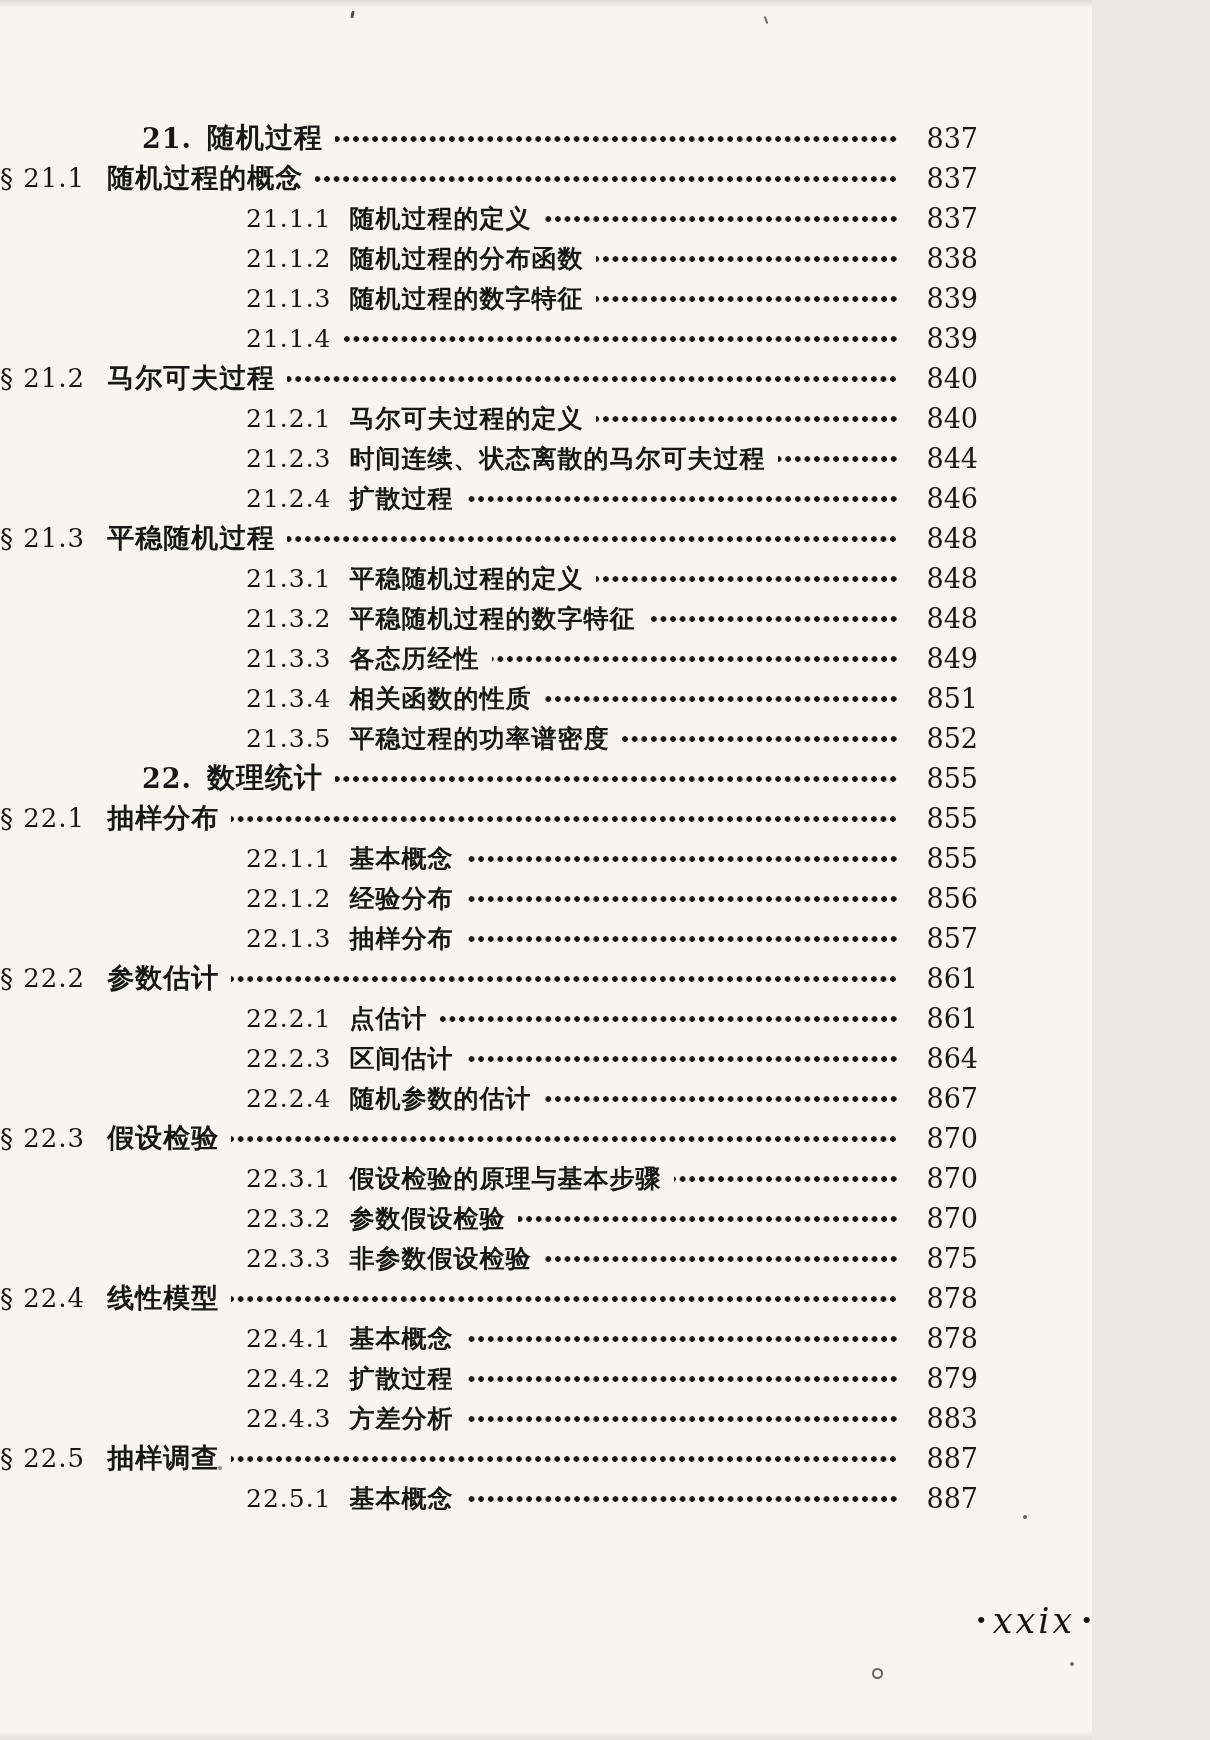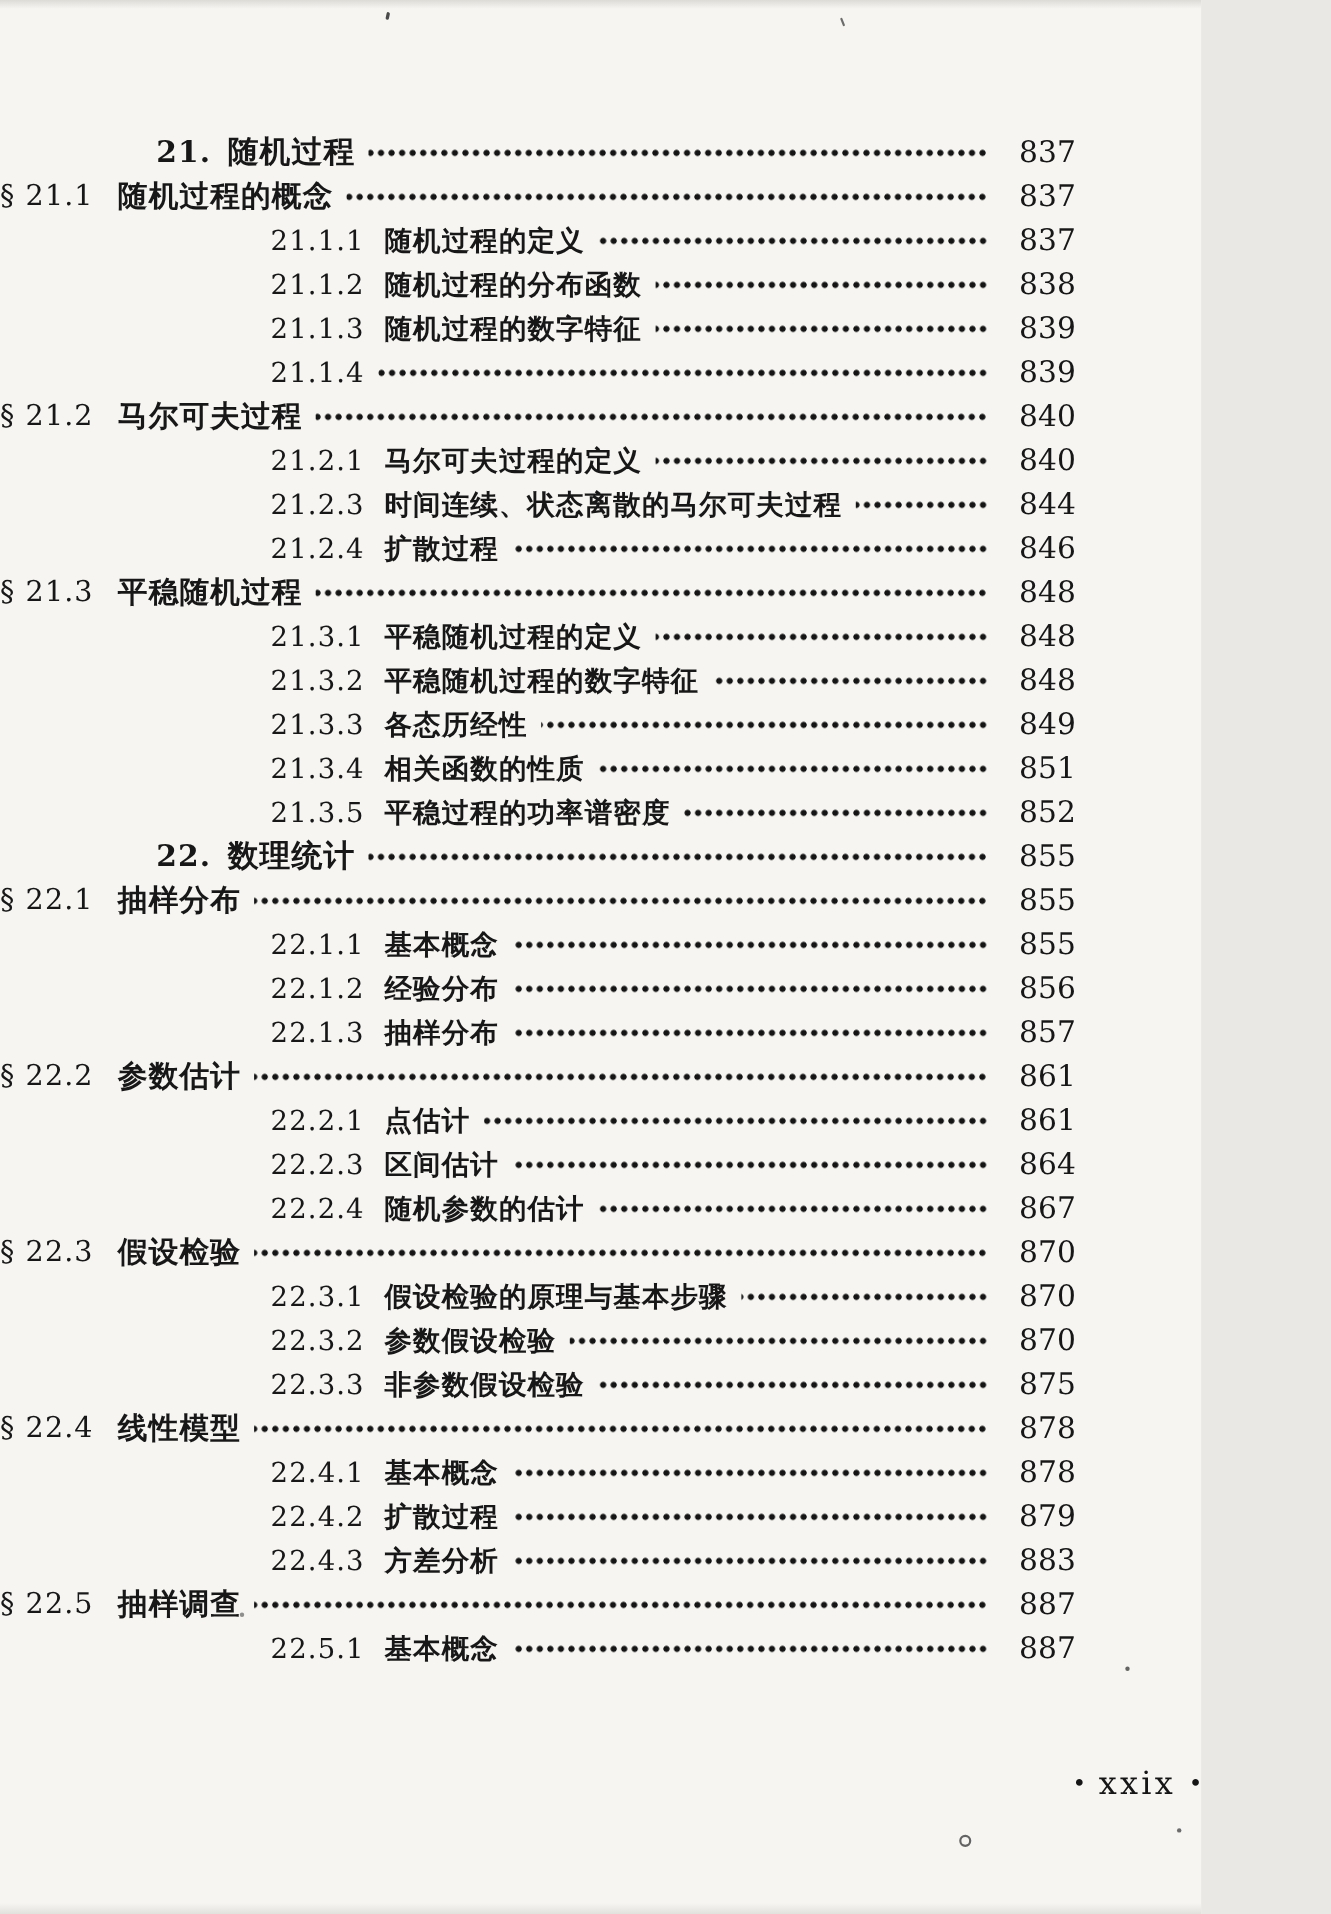--- a/index.html
+++ b/index.html
@@ -45,21 +45,21 @@
   .page-num{
     font-family:"DejaVu Serif", serif;
     font-size:27px;flex:0 0 auto;width:66px;text-align:right;
   }
   .footer{
     position:absolute;top:1603px;left:975px;width:118px;height:36px;
     display:flex;align-items:center;justify-content:space-between;
     font-family:"DejaVu Serif", serif;color:#151515;
   }
   .footer .bullet{font-size:21px;line-height:1;}
-  .footer .folio{font-size:29px;letter-spacing:3px;}
+  .footer .folio{font-size:35px;letter-spacing:3px;font-style:italic;}
   .speck{position:absolute;background:#4a4a4a;border-radius:50%;}
   .speck.s1{left:351px;top:11px;width:3px;height:7px;border-radius:2px;transform:rotate(12deg);}
   .speck.s2{left:765px;top:16px;width:2px;height:8px;border-radius:2px;transform:rotate(-22deg);opacity:.8;}
   .speck.s3{left:1023px;top:1515px;width:4px;height:4px;opacity:.85;}
   .speck.s4{left:218px;top:1466px;width:4px;height:4px;opacity:.6;}
   .speck.s5{left:872px;top:1668px;width:7px;height:7px;background:transparent;border:2px solid #3f3f3f;opacity:.8;}
   .speck.s6{left:1070px;top:1662px;width:4px;height:4px;opacity:.8;}
 </style>
 </head>
 <body>

